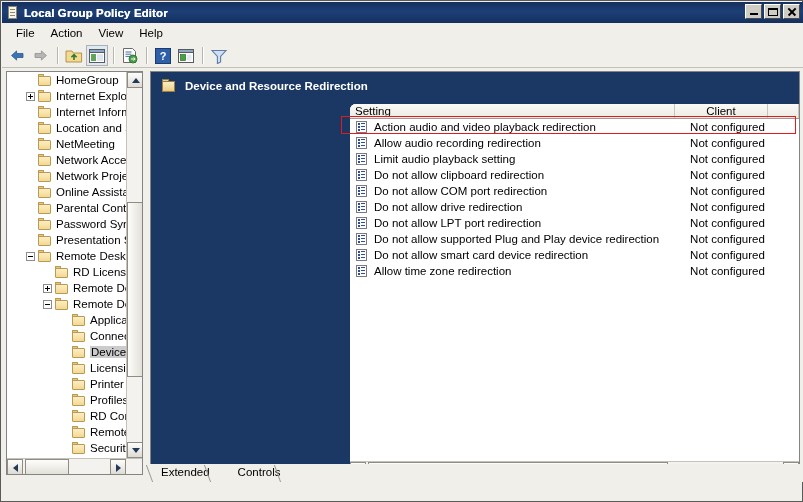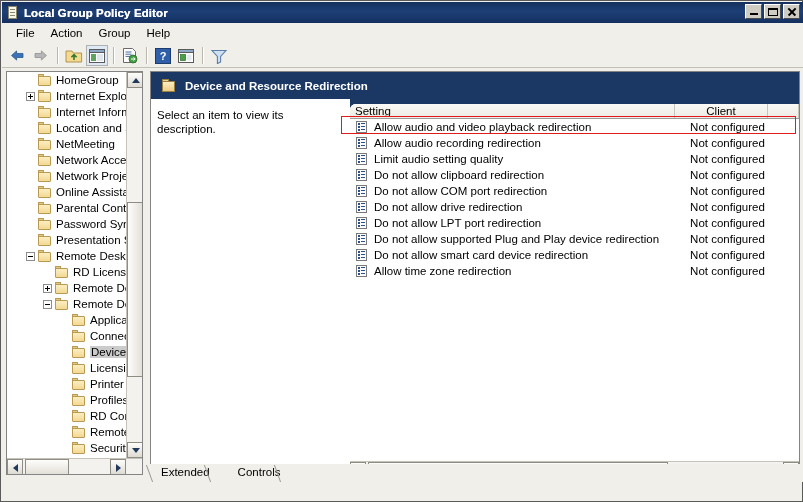--- a/index.html
+++ b/index.html
@@ -227,21 +227,21 @@
       <div class="wbtn wb-cl">
           <div class="g g1"></div>
           <div class="g g2"></div>
         </div>
     </div>
   </div>
 
   <div class="menubar">
     <div class="menuitem">File</div>
     <div class="menuitem">Action</div>
-    <div class="menuitem">Group</div>
+    <div class="menuitem">View</div>
     <div class="menuitem">Help</div>
   </div>
 
   <div class="toolbar">
     <div class="tb-btn">
       <svg class="arrow-back" viewBox="0 0 16 12" width="16" height="12">
         <path d="M7 1 L1.5 6 L7 11 L7 8.2 L14 8.2 L14 3.8 L7 3.8 Z" fill="#3b73b9" stroke="#24527f" stroke-width="0.8"></path>
       </svg>
     </div>
     <div class="tb-btn">
@@ -552,43 +552,40 @@
         <div class="rp-header">
           <div class="hdr-folder">
             <div class="tab"></div>
               <div class="body"></div>
           </div>
           <div class="hdr-title">Device and Resource Redirection</div>
         </div>
 
         <div class="rp-body">
 
-          <div class="desc-pane">
-            <div class="desc-text">Select an item to view its description.</div>
-          </div>
 
           <div class="list-area">
             <div class="lv-head">
               <div class="lv-th c1">Setting</div>
               <div class="lv-th c2">Client</div>
               <div class="lv-th c3"></div>
             </div>
 
             <div class="lv-rows" id="lv-rows">
                 <div class="lv-row">
                   <div class="gp-icon">
                     <div class="pg"></div>
                     <div class="dot" style="top:2px"></div>
                     <div class="bar" style="top:2px"></div>
                     <div class="dot" style="top:5px"></div>
                     <div class="bar" style="top:5px"></div>
                     <div class="dot" style="top:8px"></div>
                     <div class="bar" style="top:8px"></div>
                   </div>
-                  <div class="lv-c1">Allow audio and video playback redirection</div>
+                  <div class="lv-c1">Action audio and video playback redirection</div>
                   <div class="lv-c2">Not configured</div>
                 </div>
                 <div class="lv-row">
                   <div class="gp-icon">
                     <div class="pg"></div>
                     <div class="dot" style="top:2px"></div>
                     <div class="bar" style="top:2px"></div>
                     <div class="dot" style="top:5px"></div>
                     <div class="bar" style="top:5px"></div>
                     <div class="dot" style="top:8px"></div>
@@ -600,21 +597,21 @@
                 <div class="lv-row">
                   <div class="gp-icon">
                     <div class="pg"></div>
                     <div class="dot" style="top:2px"></div>
                     <div class="bar" style="top:2px"></div>
                     <div class="dot" style="top:5px"></div>
                     <div class="bar" style="top:5px"></div>
                     <div class="dot" style="top:8px"></div>
                     <div class="bar" style="top:8px"></div>
                   </div>
-                  <div class="lv-c1">Limit audio setting quality</div>
+                  <div class="lv-c1">Limit audio playback setting</div>
                   <div class="lv-c2">Not configured</div>
                 </div>
                 <div class="lv-row">
                   <div class="gp-icon">
                     <div class="pg"></div>
                     <div class="dot" style="top:2px"></div>
                     <div class="bar" style="top:2px"></div>
                     <div class="dot" style="top:5px"></div>
                     <div class="bar" style="top:5px"></div>
                     <div class="dot" style="top:8px"></div>

